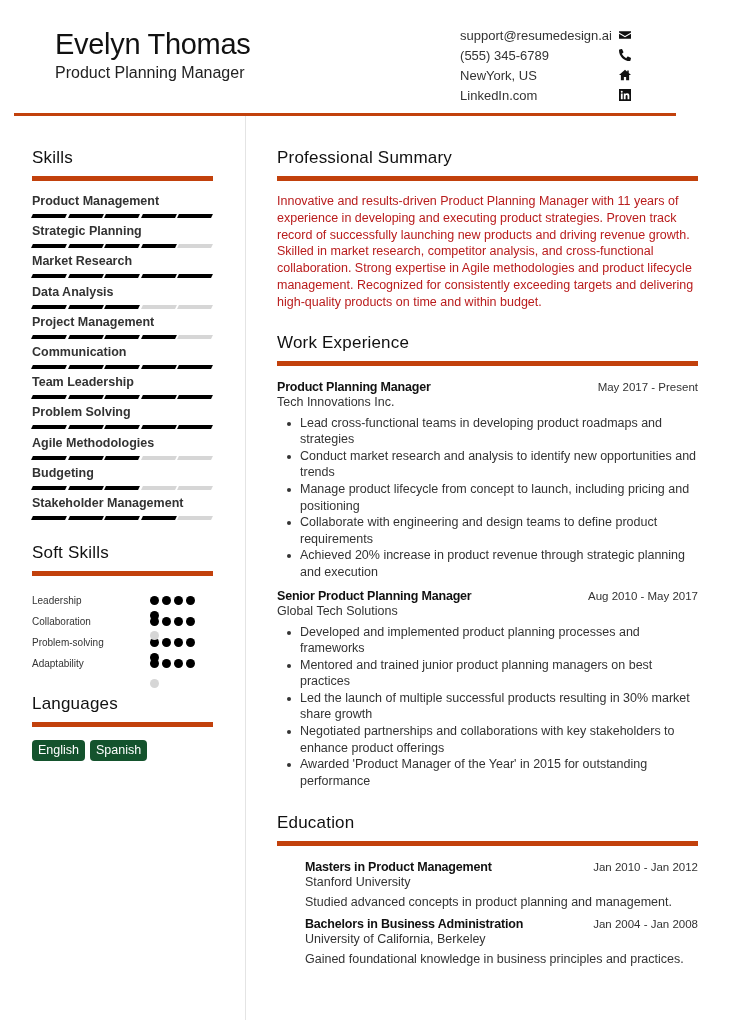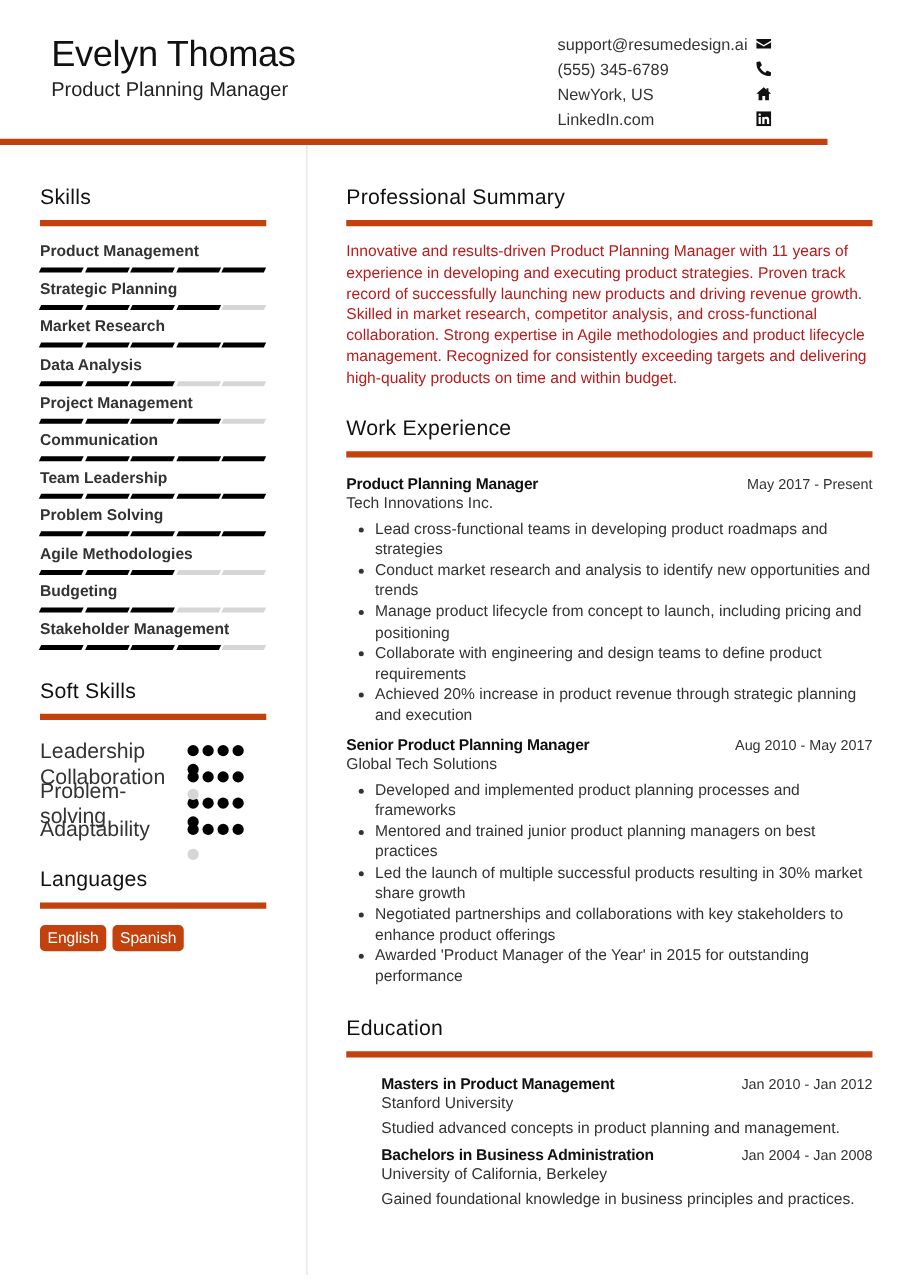--- a/index.html
+++ b/index.html
@@ -1,19 +1,19 @@
 <!DOCTYPE html>
 <html><head>
 <meta charset="utf-8">
 <style>
   * { box-sizing: border-box; margin: 0; padding: 0; }
   html, body { width: 730px; height: 1024px; background: #ffffff; overflow: hidden; }
   body { font-family: "Liberation Sans", "DejaVu Sans", sans-serif; color: #333; position: relative; }
 
-  .header { position: absolute; left: 0; top: 0; width: 662px; height: 116px; border-bottom: 5px solid #c2410c; }
+  .header { position: absolute; left: 14px; top: 0; width: 662px; height: 116px; border-bottom: 3px solid #c2410c; }
   .name { position: absolute; left: 41px; top: 28px; font-size: 29px; font-weight: 500; color: #111; letter-spacing: -0.3px; }
   .role { position: absolute; left: 41px; top: 64px; font-size: 16px; color: #222; }
   .contacts { position: absolute; right: 45px; top: 25px; text-align: right; }
   .contact { display: flex; justify-content: space-between; align-items: center; height: 20px; font-size: 13px; color: #333; }
   .contact .ic { width: 12px; height: 12px; margin-left: 7px; display: inline-flex; align-items: center; justify-content: center; }
   .contact svg { width: 12px; height: 12px; fill: #111; }
 
   .divider-v { position: absolute; left: 245px; top: 116px; width: 1px; height: 904px; background: #e4e4e4; }
 
   .left { position: absolute; left: 32px; top: 148px; width: 181px; }
@@ -24,28 +24,28 @@
   .skills { margin-top: 12px; }
   .skill { height: 30.2px; }
   .skill-name { font-size: 12.5px; color: #333; height: 17px; line-height: 17px; font-weight: bold; }
   .bars { display: flex; gap: 3px; margin-top: 4px; }
   .bar { width: 33.6px; height: 4px; background: #000; transform: skewX(-25deg); }
   .bar.off { background: #d6d6d6; }
 
   .soft { margin-top: 18px; }
   .soft-list { margin-top: 14px; position: relative; }
   .soft-row { display: flex; align-items: center; height: 21px; }
-  .soft-name { width: 118px; font-size: 17px; color: #333; }
+  .soft-name { width: 118px; font-size: 10px; color: #333; }
   .dots { display: flex; gap: 3px; position: relative; }
   .dot { width: 9px; height: 9px; border-radius: 50%; background: #000; }
   .dot-extra { position: absolute; left: 0; width: 9px; height: 9px; border-radius: 50%; }
 
   .langs { margin-top: 20px; }
   .tags { display: flex; gap: 5px; margin-top: 13px; }
-  .tag { background: #c2410c; color: #fff; font-size: 12.5px; padding: 3px 6px; border-radius: 4px; line-height: 15px; }
+  .tag { background: #14532d; color: #fff; font-size: 12.5px; padding: 3px 6px; border-radius: 4px; line-height: 15px; }
 
   .summary { font-size: 12.5px; line-height: 16.8px; color: #b91c1c; margin-top: 12px; }
   .work { margin-top: 22px; }
   .job { margin-top: 14px; }
   .job + .job { margin-top: 8px; }
   .job-head { display: flex; justify-content: space-between; align-items: baseline; }
   .job-title { font-size: 12.5px; font-weight: 700; color: #111; letter-spacing: -0.2px; }
   .job-date { font-size: 11.5px; color: #333; }
   .job-co { font-size: 12.5px; color: #333; margin-top: 1px; }
   .bullets { list-style: none; margin-top: 6px; }

